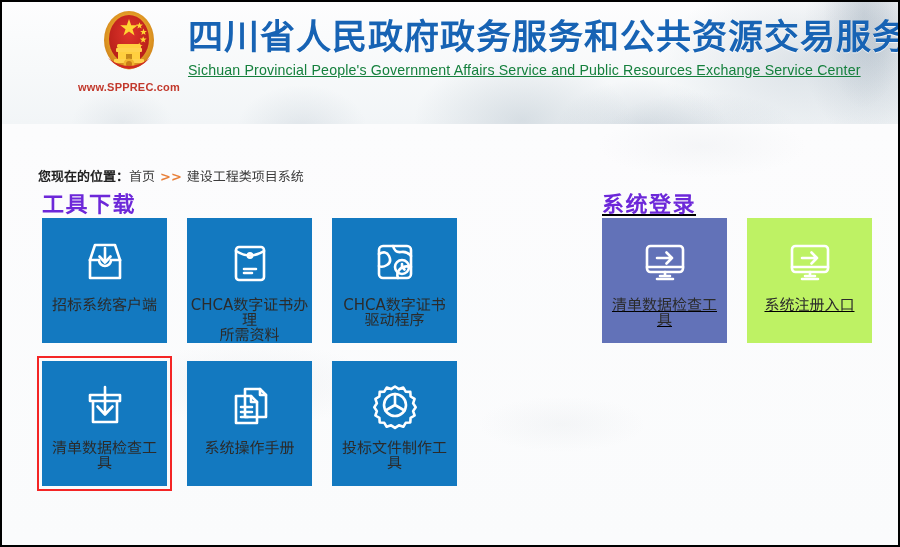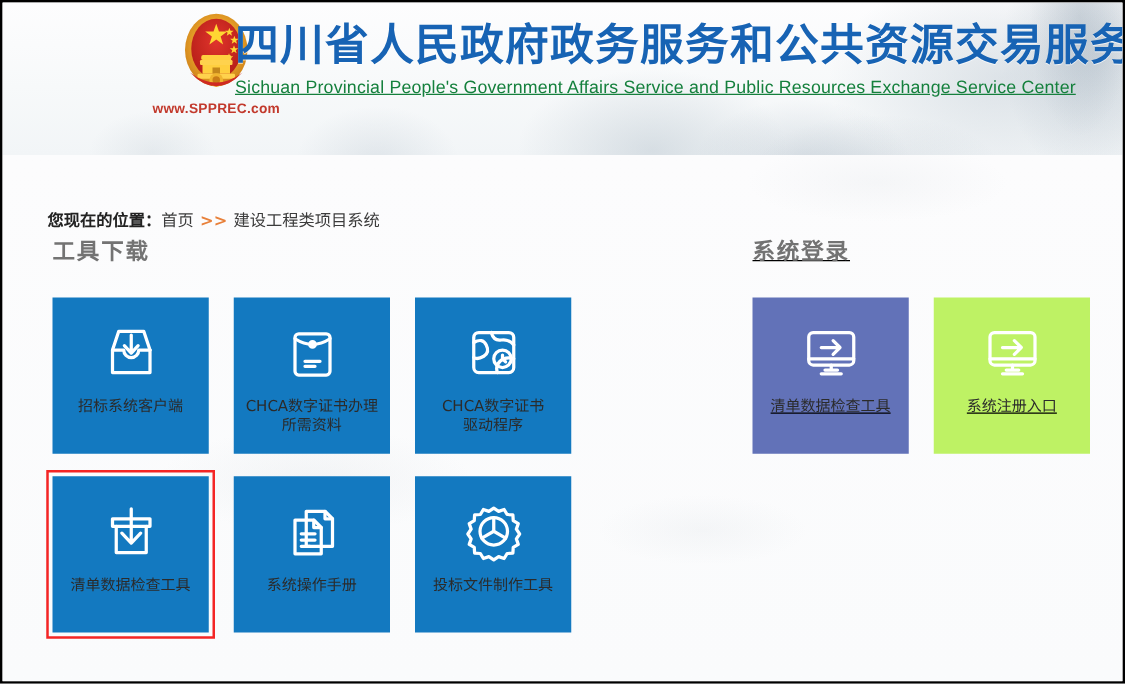--- a/index.html
+++ b/index.html
@@ -51,21 +51,20 @@
       radial-gradient(ellipse 60px 140px at 862px 12px, rgba(120,140,158,0.22), rgba(120,140,158,0) 68%),
       radial-gradient(ellipse 140px 60px at 700px 132px, rgba(150,166,180,0.20), rgba(150,166,180,0) 70%);
   }
 
   .emblem-block {
     position: absolute;
     left: 72px;
     top: 6px;
     width: 110px;
     text-align: center;
-    margin-left: 44px;
   }
   .emblem {
     position: relative;
     width: 62px;
     height: 72px;
     margin: 0 auto;
   }
   .emblem svg { display: block; }
   .emblem-url {
     margin-top: 1px;
@@ -136,25 +135,24 @@
   .breadcrumb .bc-cur   { color: #3c3c3c; }
 
   .section {
     position: absolute;
   }
   .sec-left  { left: 40px;  top: 62px; }
   .sec-right { left: 600px; top: 62px; text-decoration: underline; }
 
   .sec-title {
     font-family: "DejaVu Sans", "Liberation Sans", sans-serif;
-    font-size: 18px;
+    font-size: 22px;
     font-weight: bold;
-    color: #737373;
+    color: #6d28d9;
     letter-spacing: 1.5px;
-    margin-bottom: 26px;
     white-space: nowrap;
   }
 
   .tile-grid {
     display: grid;
     grid-template-columns: repeat(3, 125px);
     grid-auto-rows: 125px;
     column-gap: 20px;
     row-gap: 18px;
   }
@@ -192,21 +190,21 @@
     height: 52px;
     display: flex;
     align-items: center;
     justify-content: center;
   }
   .tile-icon svg { display: block; }
 
   .tile-label {
     margin-top: 10px;
     font-family: "DejaVu Sans", "Liberation Sans", sans-serif;
-    font-size: 12px;
+    font-size: 15px;
     line-height: 15px;
     color: #2b2b2b;
     text-align: center;
     width: 118px;
     word-break: break-word;
     white-space: pre-line;
   }
 </style>
 </head>
 <body>

